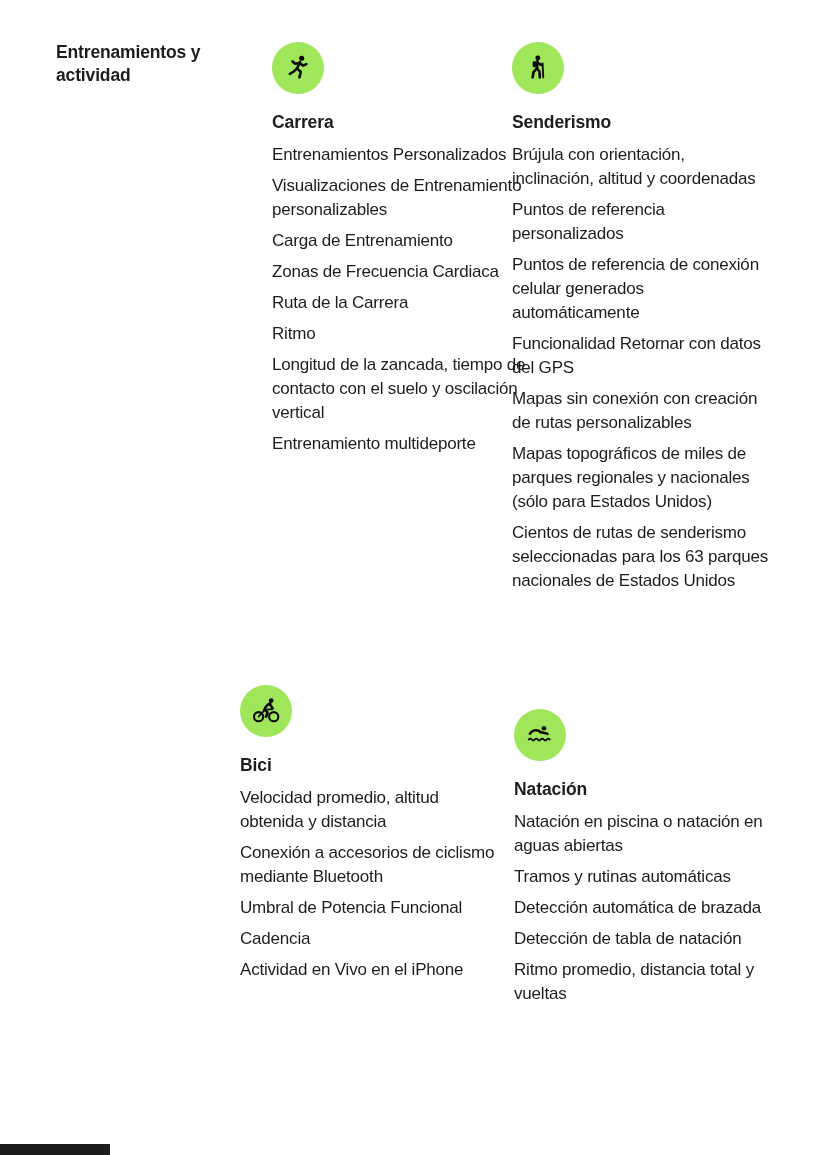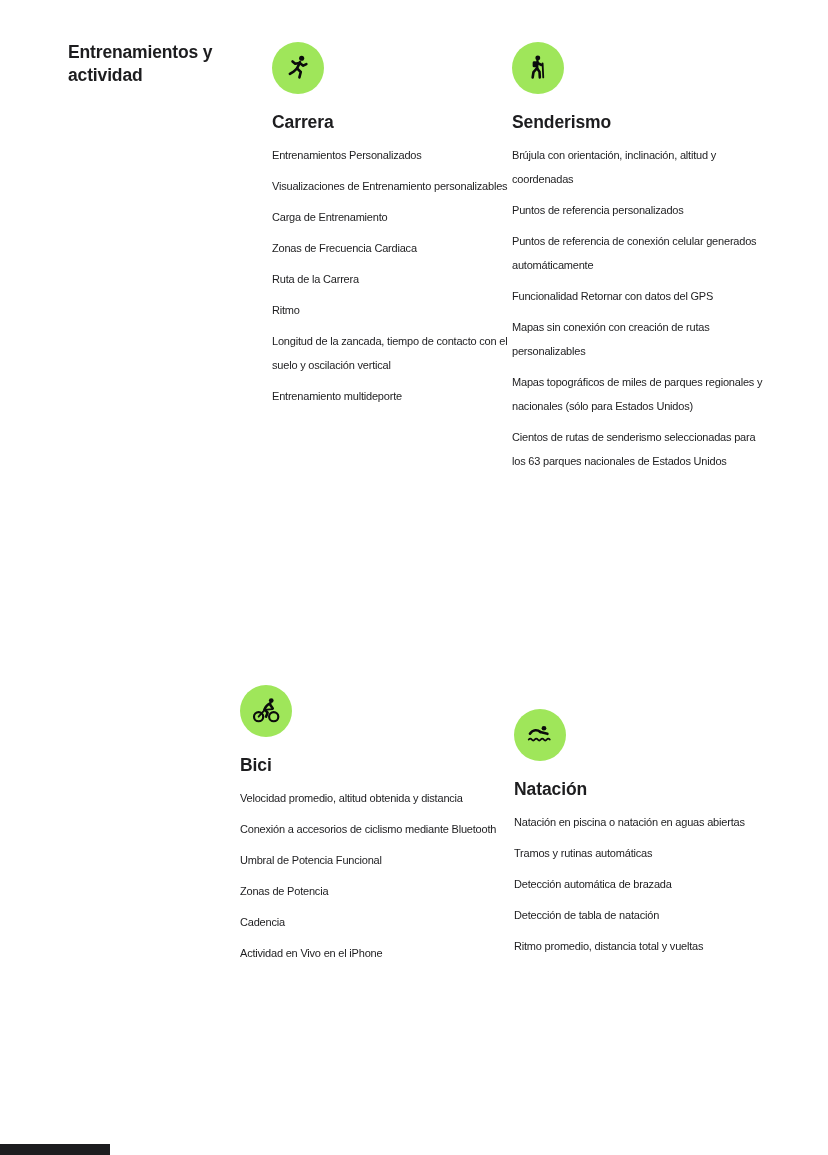--- a/index.html
+++ b/index.html
@@ -10,21 +10,21 @@
   }
   .canvas {
     position: relative;
     width: 828px;
     height: 1155px;
     background: #ffffff;
     overflow: hidden;
   }
   .group-label {
     position: absolute;
-    left: 68px;
+    left: 56px;
     top: 41px;
     width: 158px;
     font-size: 17.5px;
     font-weight: 700;
     line-height: 23px;
     letter-spacing: -0.15px;
     color: #1d1d1f;
   }
   .section {
     position: absolute;
@@ -61,21 +61,21 @@
     letter-spacing: -0.1px;
     color: #1d1d1f;
   }
   .features {
     margin: 10px 0 0 0;
     padding: 0;
     list-style: none;
   }
   .features li {
     margin: 0 0 7px 0;
-    font-size: 11px;
+    font-size: 17px;
     line-height: 24px;
     letter-spacing: -0.2px;
     color: #1d1d1f;
   }
   .bottom-edge-bar {
     position: absolute;
     left: 0;
     top: 1144px;
     width: 110px;
     height: 11px;
@@ -152,21 +152,20 @@
           <path class="icon-stroke" d="M17.5 7.4 L20.3 11.6"></path>
           <path class="icon-stroke" d="M12.7 12.6 L15.5 15.6 L14 19.3"></path>
         </svg>
       </span>
     </div>
     <h3>Bici</h3>
     <ul class="features">
       <li>Velocidad promedio, altitud obtenida y distancia</li>
       <li>Conexión a accesorios de ciclismo mediante Bluetooth</li>
       <li>Umbral de Potencia Funcional</li>
-      <li>Zonas de Potencia</li>
       <li>Cadencia</li>
       <li>Actividad en Vivo en el iPhone</li>
     </ul>
   </div>
 
   <div class="section sec-3">
     <div class="icon-circle">
       <span>
         <svg viewBox="0 0 28 28">
           <circle class="icon-fill" cx="17.7" cy="7.7" r="2.2"></circle>

